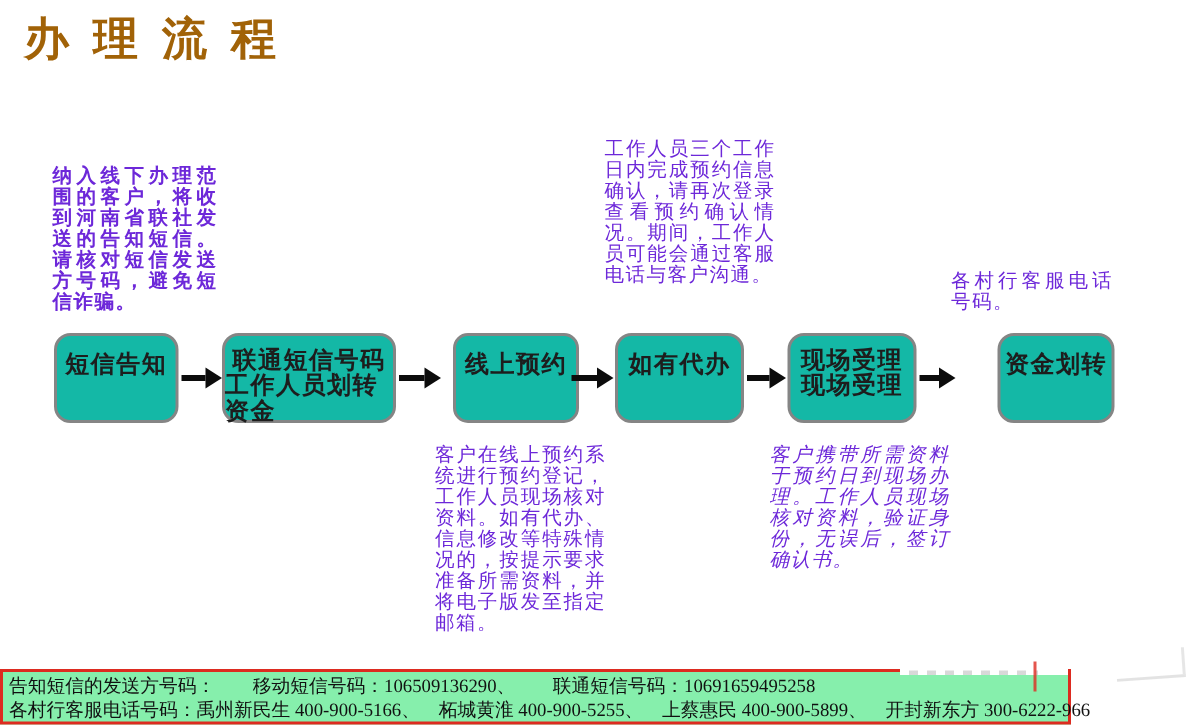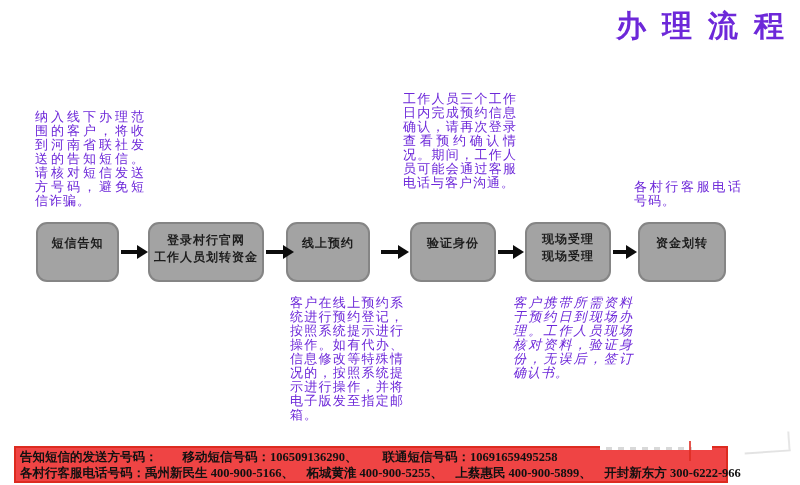--- a/index.html
+++ b/index.html
@@ -7,85 +7,84 @@
     position:relative;
     width:800px;height:485px;
     background:#ffffff;
     overflow:hidden;
     font-family:"Liberation Serif", serif;
     color:#262626;
   }
   
   .title{
     position:absolute;left:0;top:6px;width:800px;
-    text-align:right;
-    font-size:30px;font-weight:bold;color:#6d28d9;
+    text-align:left;
+    font-size:30px;font-weight:bold;color:#a16207;
     letter-spacing:16px;
     padding-left:16px;box-sizing:border-box;
     margin:0;
   }
   
   .note{
     position:absolute;
     font-size:13px;line-height:14px;
     text-align:justify;text-justify:inter-character;
     color:#6d28d9;
     letter-spacing:1px;
   }
-  .note-sms{left:35px;top:110px;width:110px;}
+  .note-sms{left:35px;top:110px;width:110px;font-weight:bold;}
   .note-confirm{left:403px;top:92px;width:114px;}
   .note-transfer{left:634px;top:180px;width:108px;}
   .note-reservation{left:290px;top:296px;width:114px;}
   .note-onsite{left:513px;top:296px;width:120px;font-style:italic;}
   
   .fbox{
     position:absolute;top:222px;height:60px;
     border:2px solid #858585;border-radius:11px;
-    background:#a3a3a3;
+    background:#14b8a6;
     box-sizing:border-box;
     display:flex;flex-direction:column;align-items:center;
-    font-size:12px;font-weight:bold;color:#1d1d1d;
+    font-size:16px;font-weight:bold;color:#1d1d1d;
     letter-spacing:1px;line-height:17px;
   }
   .fbox.single{padding-top:11px;}
   .fbox.double{padding-top:8px;}
   .b1{left:36px;width:83px;}
   .b2{left:148px;width:116px;}
-  .b3{left:286px;width:84px;}
+  .b3{left:302px;width:84px;border-radius:10px;}
   .b4{left:410px;width:86px;}
-  .b5{left:525px;width:86px;font-family:Liberation Mono, monospace;}
-  .b6{left:638px;width:88px;align-items:center;}
+  .b5{left:525px;width:86px;}
+  .b6{left:665px;width:78px;align-items:center;}
   
   .arrow{
     position:absolute;top:245px;height:14px;
     display:flex;align-items:center;
   }
   .arrow .shaft{flex:1;height:4px;background:#0c0c0c;}
   .arrow .head{
     width:0;height:0;
     border-left:11px solid #0c0c0c;
     border-top:7px solid transparent;
     border-bottom:7px solid transparent;
   }
   .a1{left:121px;width:27px;}
   .a2{left:266px;width:28px;}
   .a3{left:381px;width:28px;}
   .a4{left:498px;width:26px;}
   .a5{left:613px;width:24px;}
   
   .footer{
-    position:absolute;left:14px;top:446px;width:714px;height:37px;
+    position:absolute;left:0;top:446px;width:714px;height:37px;
     border:2px solid #dd2b20;
     box-sizing:border-box;
     padding:1px 4px 0 4px;
     font-size:12.5px;line-height:16px;
     color:#111111;
     white-space:nowrap;
-    background:#ef4444;
-    font-weight:bold;
+    background:#86efac;
   }
   .footer .fline{white-space:nowrap;}
   
   .wm-patch{
     position:absolute;left:600px;top:440px;width:112px;height:10px;
     background:#ffffff;
   }
   .wm-dashes{
     position:absolute;left:606px;top:447px;width:86px;height:3px;
     background:repeating-linear-gradient(90deg,#b9b9b9 0 6px,transparent 6px 12px);
@@ -106,35 +105,35 @@
 </head>
 <body>
 
 <div class="canvas">
 
   <h1 class="title">办理流程</h1>
 
   <div class="note note-sms">纳入线下办理范围的客户，将收到河南省联社发送的告知短信。请核对短信发送方号码，避免短信诈骗。</div>
   <div class="note note-confirm">工作人员三个工作日内完成预约信息确认，请再次登录查看预约确认情况。期间，工作人员可能会通过客服电话与客户沟通。</div>
   <div class="note note-transfer">各村行客服电话号码。</div>
-  <div class="note note-reservation">客户在线上预约系统进行预约登记，按照系统提示进行操作。如有代办、信息修改等特殊情况的，按照系统提示进行操作，并将电子版发至指定邮箱。</div>
+  <div class="note note-reservation">客户在线上预约系统进行预约登记，工作人员现场核对资料。如有代办、信息修改等特殊情况的，按提示要求准备所需资料，并将电子版发至指定邮箱。</div>
   <div class="note note-onsite">客户携带所需资料于预约日到现场办理。工作人员现场核对资料，验证身份，无误后，签订确认书。</div>
 
   <div class="fbox single b1">
     <span>短信告知</span>
   </div>
   <div class="fbox double b2">
-    <span>登录村行官网</span>
+    <span>联通短信号码</span>
     <span>工作人员划转资金</span>
   </div>
   <div class="fbox single b3">
     <span>线上预约</span>
   </div>
   <div class="fbox single b4">
-    <span>验证身份</span>
+    <span>如有代办</span>
   </div>
   <div class="fbox double b5">
     <span>现场受理</span>
     <span>现场受理</span>
   </div>
   <div class="fbox single b6">
     <span>资金划转</span>
   </div>
 
   <div class="arrow a1">

